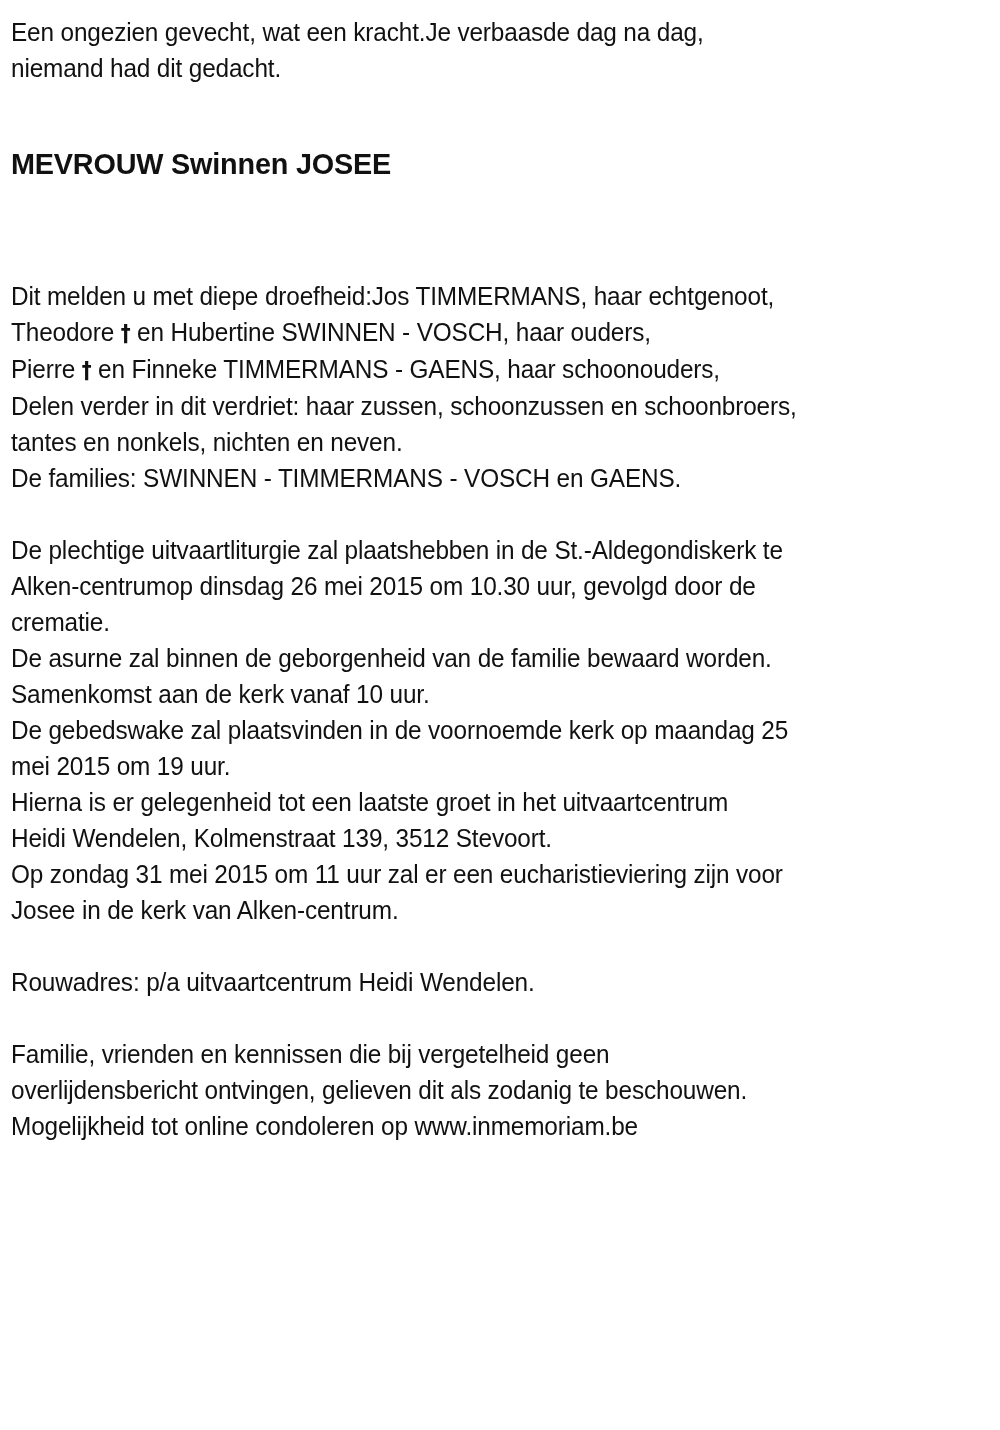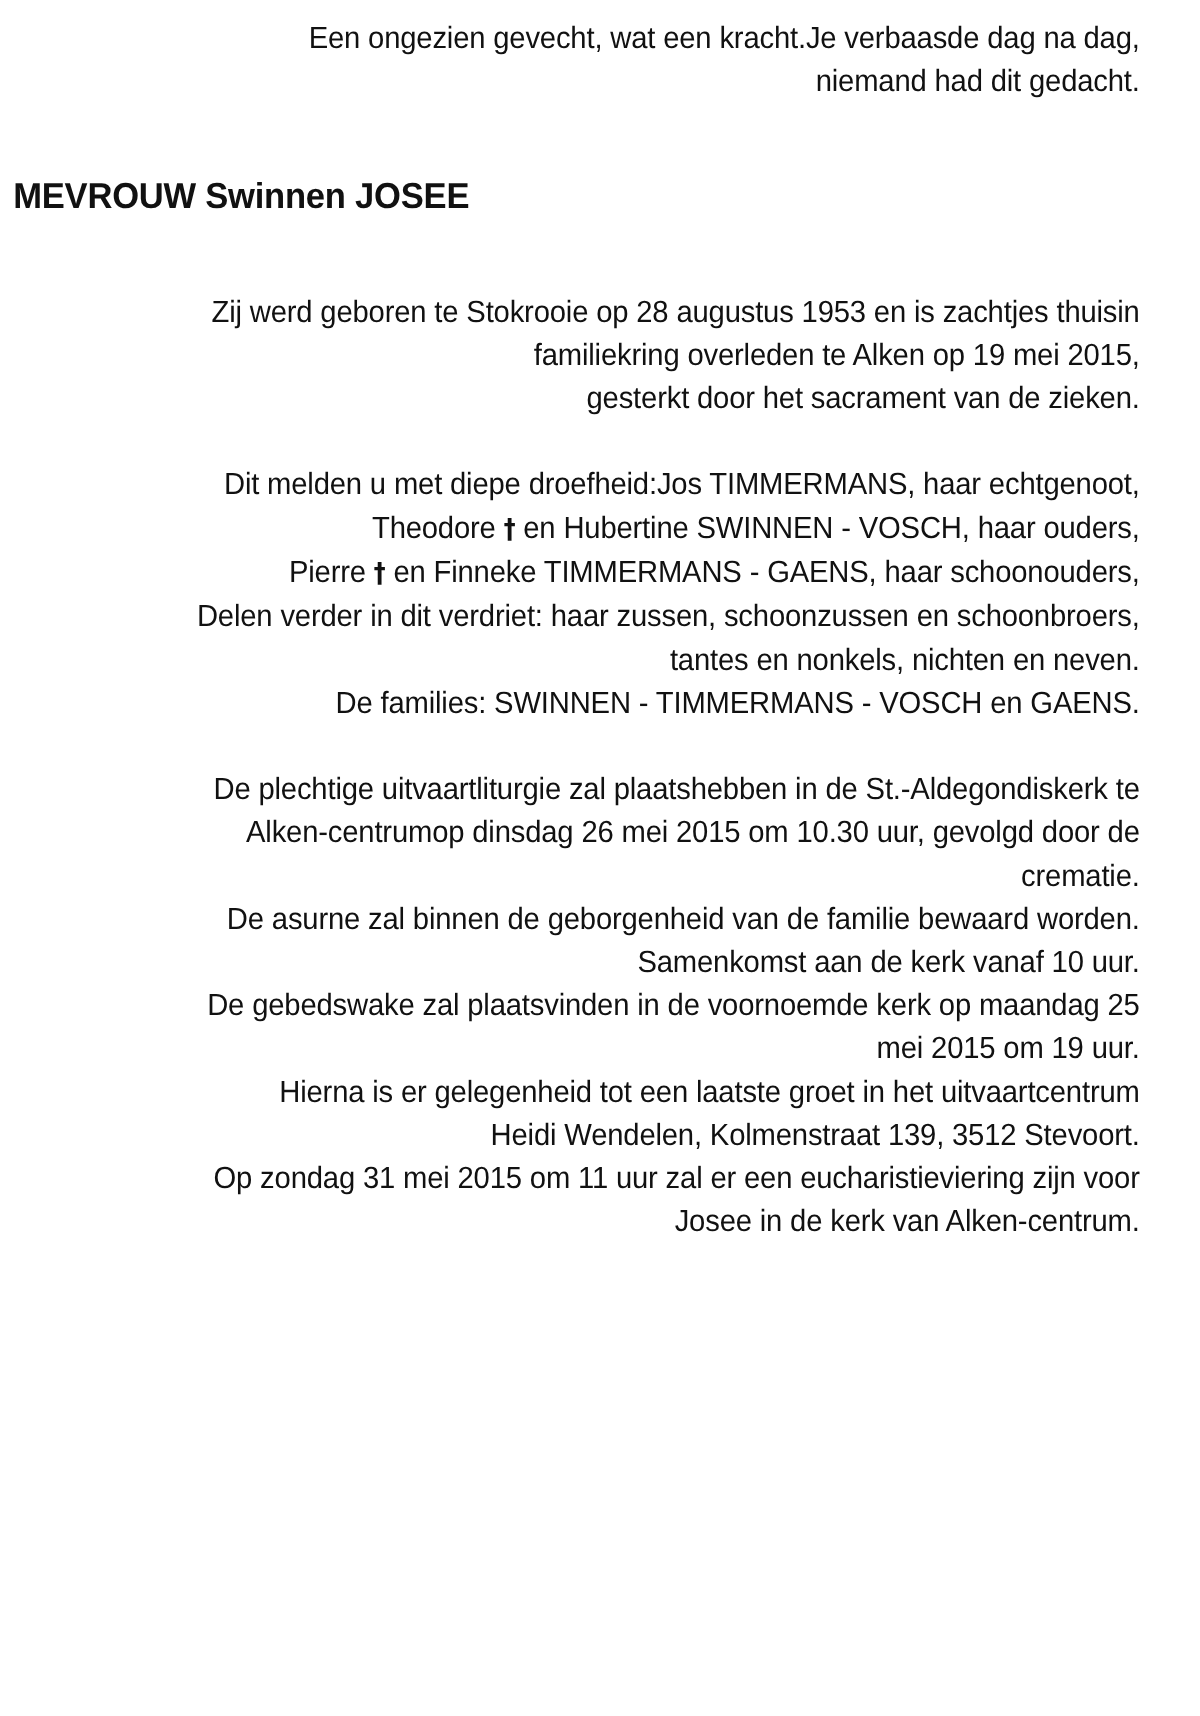--- a/index.html
+++ b/index.html
@@ -42,45 +42,39 @@
     letter-spacing: -0.2px;
     transform: scaleX(0.96);
   }
   .dagger {
     font-family: "DejaVu Sans", sans-serif;
     font-weight: 700;
     font-size: 23px;
   }
   .para {
     display: block;
-    text-align: right;
   }
 </style>
 </head>
 <body>
 
 <div id="notice">
 
   <div class="para">
     <span class="line">Een ongezien gevecht, wat een kracht.Je verbaasde dag na dag,</span>
     <span class="line">niemand had dit gedacht.</span>
   </div>
 
   <span class="line blank"></span>
 
   <h1 class="line heading">MEVROUW Swinnen JOSEE</h1>
 
 
   <span class="line blank"></span>
 
-  <div class="para">
-    <span class="line">Zij werd geboren te Stokrooie op 28 augustus 1953 en is zachtjes thuisin</span>
-    <span class="line">familiekring overleden te Alken op 19 mei 2015,</span>
-    <span class="line">gesterkt door het sacrament van de zieken.</span>
-  </div>
 
   <span class="line blank"></span>
 
   <div class="para">
     <span class="line">Dit melden u met diepe droefheid:Jos TIMMERMANS, haar echtgenoot,</span>
     <span class="line"><span>Theodore </span><span class="dagger">†</span><span> en Hubertine SWINNEN - VOSCH, haar ouders,</span></span>
     <span class="line"><span>Pierre </span><span class="dagger">†</span><span> en Finneke TIMMERMANS - GAENS, haar schoonouders,</span></span>
     <span class="line">Delen verder in dit verdriet: haar zussen, schoonzussen en schoonbroers,</span>
     <span class="line">tantes en nonkels, nichten en neven.</span>
     <span class="line">De families: SWINNEN - TIMMERMANS - VOSCH en GAENS.</span>
@@ -97,17 +91,25 @@
     <span class="line">De gebedswake zal plaatsvinden in de voornoemde kerk op maandag 25</span>
     <span class="line">mei 2015 om 19 uur.</span>
     <span class="line">Hierna is er gelegenheid tot een laatste groet in het uitvaartcentrum</span>
     <span class="line">Heidi Wendelen, Kolmenstraat 139, 3512 Stevoort.</span>
     <span class="line">Op zondag 31 mei 2015 om 11 uur zal er een eucharistieviering zijn voor</span>
     <span class="line">Josee in de kerk van Alken-centrum.</span>
   </div>
 
   <span class="line blank"></span>
 
+  <div class="para">
+    <span class="line">Rouwadres: p/a uitvaartcentrum Heidi Wendelen.</span>
+  </div>
 
   <span class="line blank"></span>
 
+  <div class="para">
+    <span class="line">Familie, vrienden en kennissen die bij vergetelheid geen</span>
+    <span class="line">overlijdensbericht ontvingen, gelieven dit als zodanig te beschouwen.</span>
+    <span class="line">Mogelijkheid tot online condoleren op www.inmemoriam.be</span>
+  </div>
 
 </div>
 
 </body></html>

